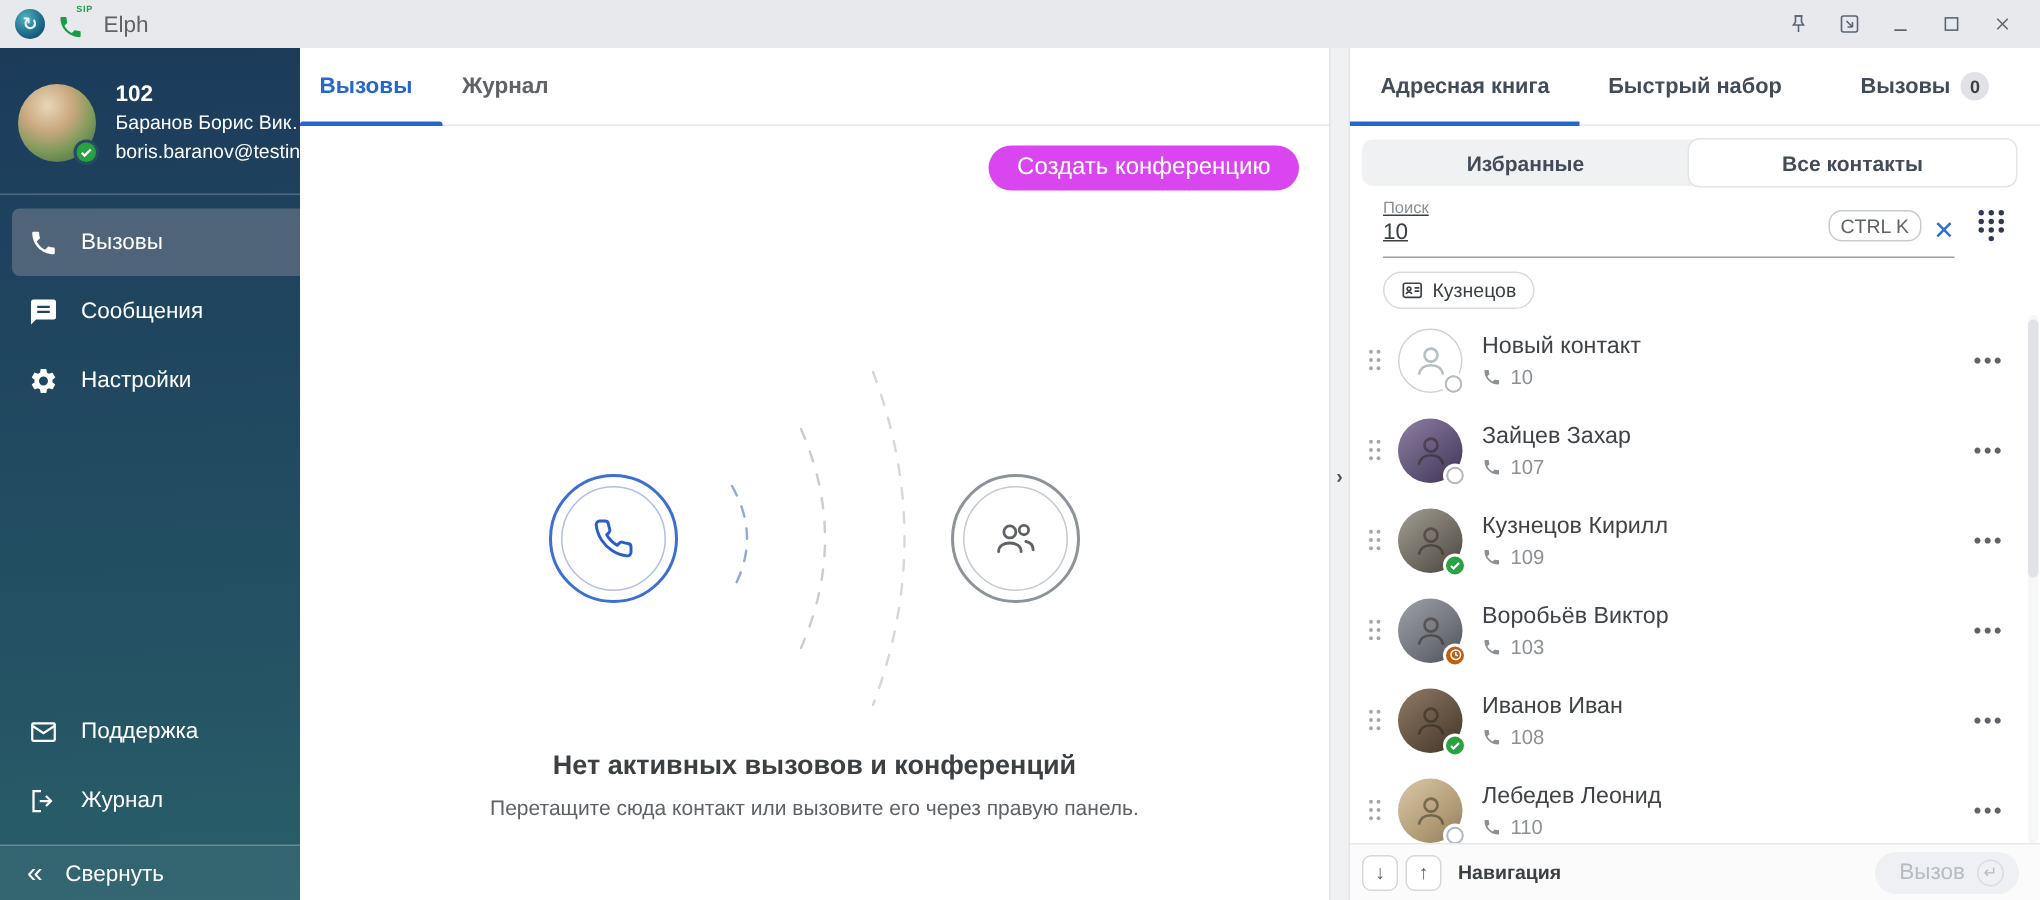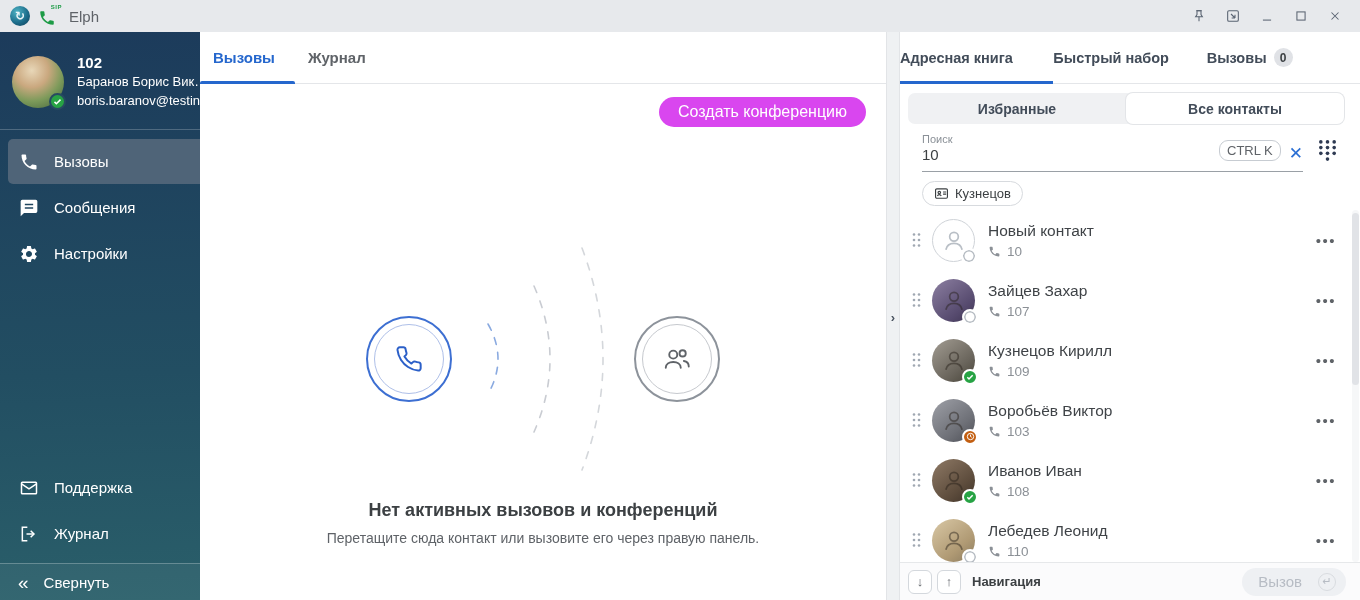--- a/index.html
+++ b/index.html
@@ -76,35 +76,35 @@
   
   .divider { position:absolute; top:32px; left:886px; width:14px; bottom:0;
     background:#eff1f3; border-left:1px solid #e2e4e7; border-right:1px solid #e2e4e7; }
   .divider-handle { position:absolute; top:276px; left:0; width:100%; height:18px;
     display:flex; align-items:center; justify-content:center; color:#4a5360;
     font-size:13px; font-weight:bold; cursor:pointer; }
 
   
   .rpanel { position:absolute; top:32px; left:900px; right:0; bottom:0; background:#fff; }
   .r-tabs { height:52px; border-bottom:1px solid #e4e6e9; display:flex; }
-  .rtab { position:relative; flex:1; display:flex; align-items:center; justify-content:flex-start;
+  .rtab { position:relative; flex:1; display:flex; align-items:center; justify-content:center;
     font-size:14.5px; font-weight:bold; color:#424c59; cursor:pointer; gap:7px; }
   .rtab.active-true::after { content:""; position:absolute; left:0; right:0; bottom:-1px; height:3px;
     background:#2567cd; }
   .rtab-badge { background:#e0e2e6; color:#3c4043; font-size:12px; font-weight:bold;
     width:19px; height:19px; border-radius:50%; display:flex; align-items:center; justify-content:center; }
   .segmented { position:absolute; top:61px; left:8px; right:16px; height:31px;
     background:#f0f1f3; border-radius:7px; display:flex; padding:0; }
   .segment { flex:1; display:flex; align-items:center; justify-content:center;
     font-size:14px; font-weight:bold; color:#424c59; border-radius:7px; cursor:pointer; }
   .segment.active-true { background:#fff; box-shadow:0 0 0 1px #e3e5e8; }
   .search-row { position:absolute; top:98px; left:22px; right:22px; height:42px; display:flex; align-items:center; }
   .search-field { flex:1; display:flex; align-items:flex-end; border-bottom:1px solid #9aa0a6;
     padding-bottom:6px; margin-right:14px; height:100%; }
-  .search-texts { flex:1; min-width:0; }
+  .search-texts { flex:1; min-width:0;text-decoration:underline; }
   .search-label { font-size:11px; color:#8a9097; line-height:1.2; }
   .search-value { font-size:15px; color:#3c4043; line-height:1.25; }
   .kbd-chip { border:1px solid #c7ccd2; border-radius:9px; color:#5f6368; font-size:13px;
     padding:2px 7px; margin:0 8px 4px 0; white-space:nowrap; }
   .search-clear { color:#2b6fd4; font-size:17px; font-weight:bold; line-height:1;
     margin-bottom:3px; cursor:pointer; }
   .dialpad-btn { cursor:pointer; margin-bottom:2px; }
   .details-btn { position:absolute; top:149px; left:22px; height:25px; display:flex; align-items:center;
     gap:6px; border:1px solid #d7dade; border-radius:13px; background:#fff; padding:0 11px;
     font-size:13px; color:#3c4043; font-family:inherit; cursor:pointer; }
@@ -136,21 +136,21 @@
   .r-scrollbar { position:absolute; top:178px; right:1px; width:7px; height:352px; background:#f6f7f8; border-radius:4px; }
   .r-thumb { position:absolute; top:3px; left:0; width:7px; height:172px; background:#e1e3e7; border-radius:4px; }
   .r-footer { position:absolute; left:0; right:0; bottom:0; height:38px; background:#fbfbfc;
     border-top:1px solid #e6e8ea; display:flex; align-items:center; padding:0 14px 0 8px; }
   .nav-btn { width:24px; height:24px; border:1px solid #d4d8dd; border-radius:6px; background:#fff;
     color:#5f6368; font-size:13px; display:flex; align-items:center; justify-content:center;
     margin-right:5px; cursor:pointer; font-family:inherit; }
   .nav-label { font-size:13px; color:#3c4043; margin-left:6px; font-weight:bold; }
   .rf-spacer { flex:1; }
   .call-btn { height:28px; background:#eef0f3; border:none; border-radius:14px; padding:0 10px 0 16px;
-    display:flex; align-items:center; gap:16px; color:#b7bcc4; font-size:15px; font-family:inherit; cursor:default; }
+    display:flex; align-items:center; gap:8px; color:#b7bcc4; font-size:15px; font-family:inherit; cursor:default; }
   .enter-key { width:18px; height:18px; border:1px solid #d9dce0; border-radius:50%;
     display:flex; align-items:center; justify-content:center; font-size:11px; color:#b7bcc4; }
 </style>
 </head>
 <body>
 
 <div class="titlebar">
   <div class="app-logo">↻</div>
   <div class="sip-icon">
     <svg width="18" height="18" viewBox="0 0 24 24" style="margin-top:4px">

